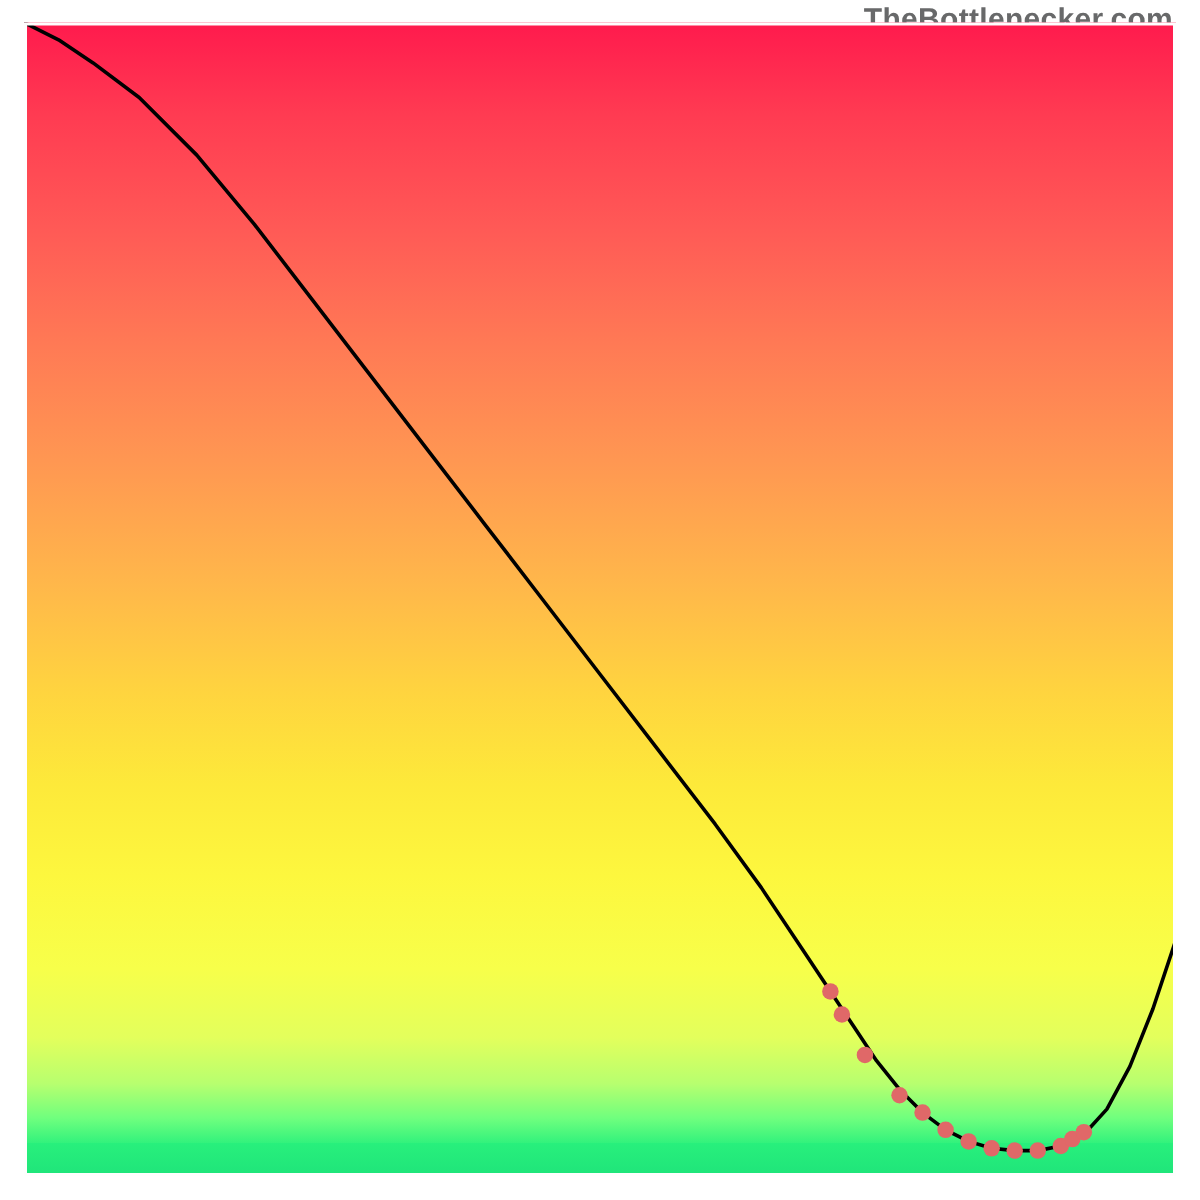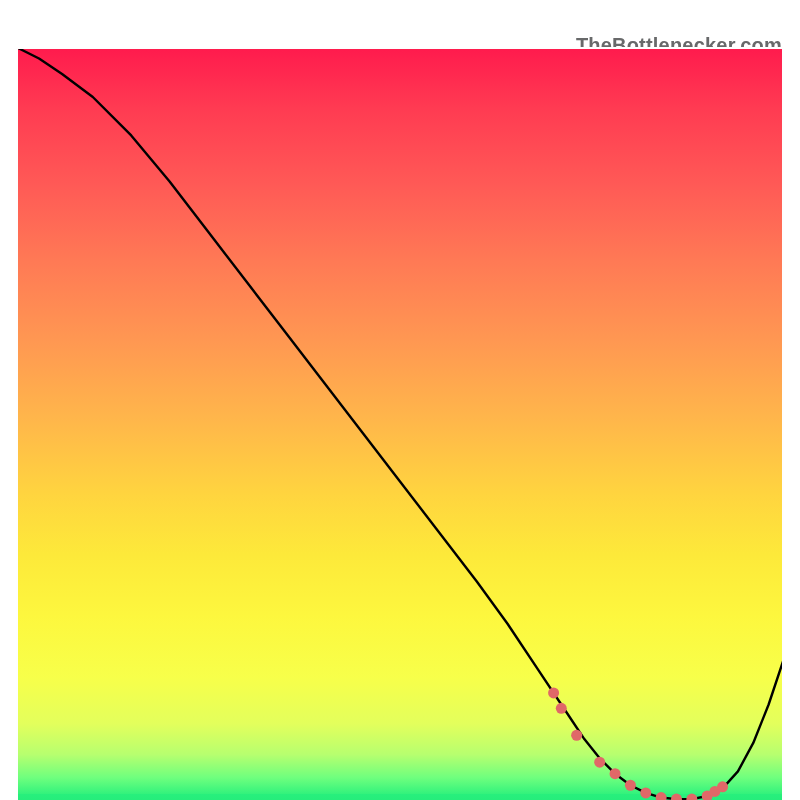--- a/index.html
+++ b/index.html
@@ -8,21 +8,20 @@
     width: 800px;
     height: 800px;
     overflow: hidden;
     font-family: Arial, Helvetica, sans-serif;
   }
   .canvas {
     position: relative;
     width: 800px;
     height: 636px;
     background: #ffffff;
-    margin-top: 32px;
   }
   .plot-area {
     position: absolute;
     left: 16px;
     top: 15px;
     width: 768px;
     height: 769px;
     box-sizing: border-box;
   }
   .gradient {

